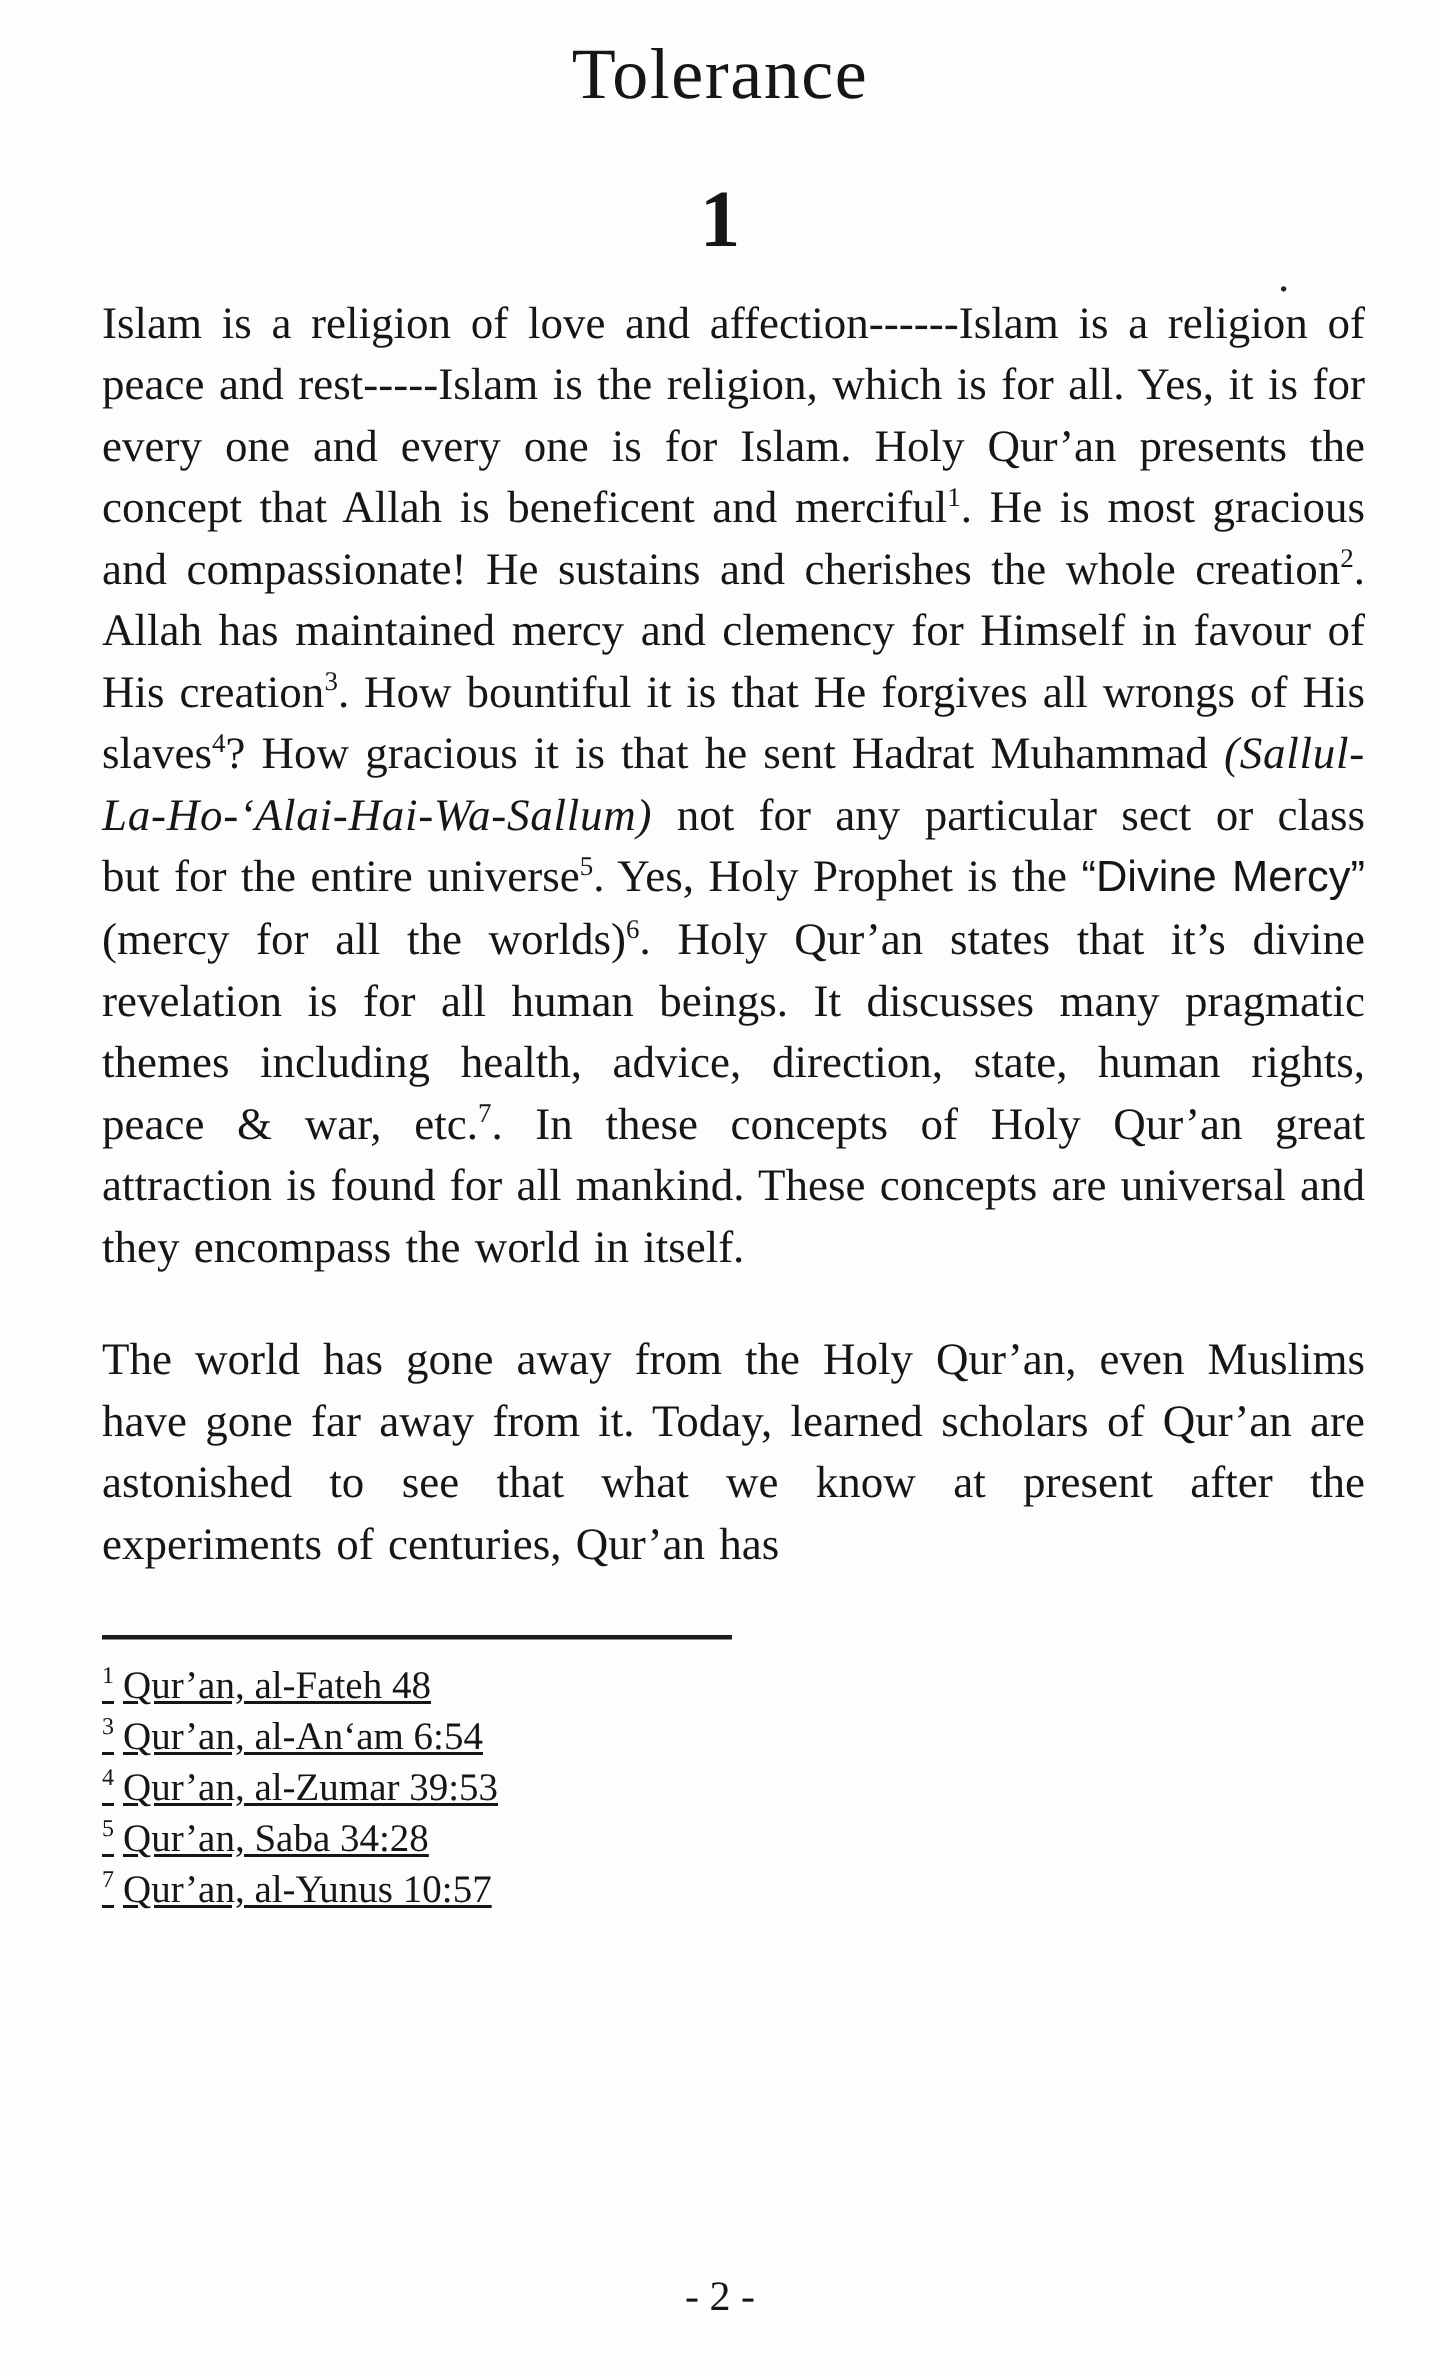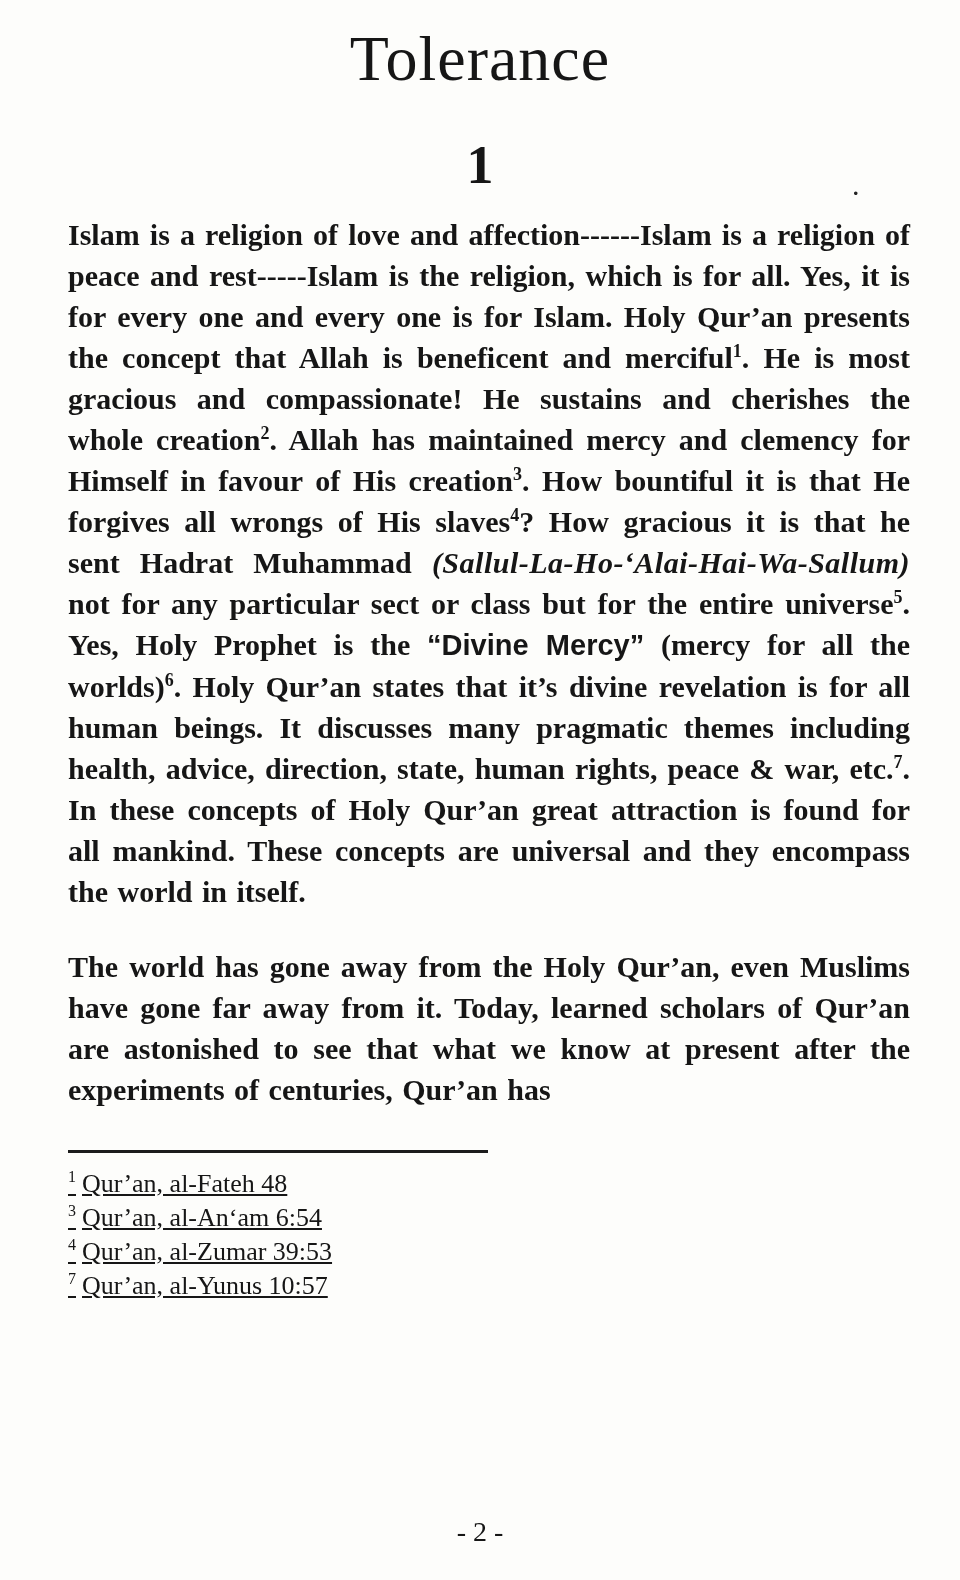--- a/index.html
+++ b/index.html
@@ -10,21 +10,21 @@
     height: 1580px;
     margin: 0 auto;
     background: #fdfdfb;
     color: #161616;
     font-family: "Liberation Serif", serif;
     overflow: hidden;
   }
   .page-title {
     margin-top: 22px;
     text-align: center;
-    font-size: 64px;
+    font-size: 48px;
     font-weight: 400;
     letter-spacing: 1px;
   }
   .chapter-number {
     margin-top: 38px;
     text-align: center;
     font-size: 54px;
     font-weight: 700;
   }
   .stray-mark {
@@ -35,21 +35,20 @@
     color: #222;
   }
   .body-text {
     margin: 18px 50px 0 68px;
   }
   .body-text p {
     font-size: 30px;
     line-height: 41px;
     text-align: justify;
     word-spacing: 2px;
-    font-weight: bold;
   }
   .body-text p + p {
     margin-top: 34px;
   }
   sup.fnref {
     font-size: 18px;
     line-height: 0;
     vertical-align: super;
   }
   em.translit {
@@ -105,18 +104,19 @@
     <p>Islam is a religion of love and affection------Islam is a religion of peace and rest-----Islam is the religion, which is for all. Yes, it is for every one and every one is for Islam. Holy Qur’an presents the concept that Allah is beneficent and merciful<sup class="fnref">1</sup>. He is most gracious and compassionate! He sustains and cherishes the whole creation<sup class="fnref">2</sup>. Allah has maintained mercy and clemency for Himself in favour of His creation<sup class="fnref">3</sup>. How bountiful it is that He forgives all wrongs of His slaves<sup class="fnref">4</sup>? How gracious it is that he sent Hadrat Muhammad <em class="translit">(Sallul-La-Ho-‘Alai-Hai-Wa-Sallum)</em> not for any particular sect or class but for the entire universe<sup class="fnref">5</sup>. Yes, Holy Prophet is the <span class="divine">“Divine Mercy”</span> (mercy for all the worlds)<sup class="fnref">6</sup>. Holy Qur’an states that it’s divine revelation is for all human beings. It discusses many pragmatic themes including health, advice, direction, state, human rights, peace &amp; war, etc.<sup class="fnref">7</sup>. In these concepts of Holy Qur’an great attraction is found for all mankind. These concepts are universal and they encompass the world in itself.</p>
     <p>The world has gone away from the Holy Qur’an, even Muslims have gone far away from it. Today, learned scholars of Qur’an are astonished to see that what we know at present after the experiments of centuries, Qur’an has</p>
   </div>
 
   <hr class="footnote-separator">
 
   <div class="footnote-list">
       <div class="footnote"><sup>1</sup>Qur’an, al-Fateh 48</div>
       <div class="footnote"><sup>3</sup>Qur’an, al-An‘am 6:54</div>
       <div class="footnote"><sup>4</sup>Qur’an, al-Zumar 39:53</div>
+      <div class="footnote"><sup>5</sup>Qur’an, Saba 34:28</div>
       <div class="footnote"><sup>7</sup>Qur’an, al-Yunus 10:57</div>
     </div>
 
   <div class="page-number">- 2 -</div>
 
 </div>
 
 </body></html>

